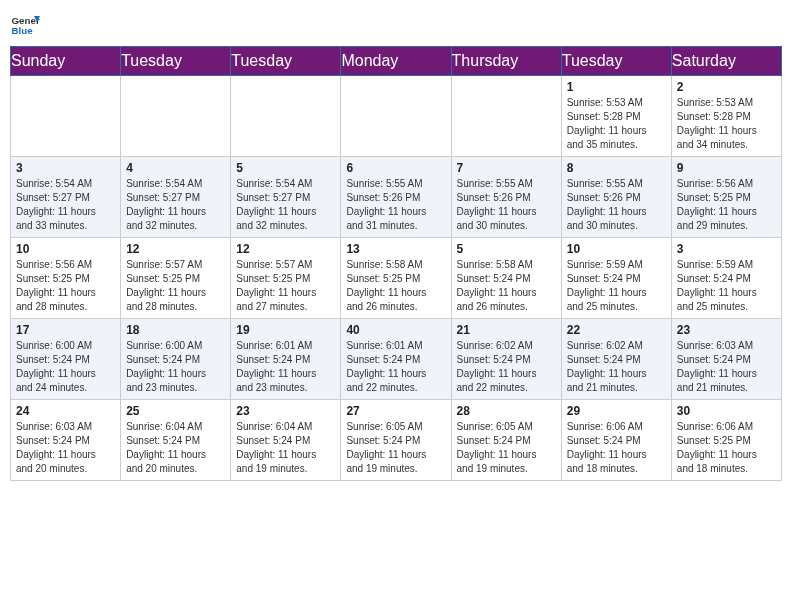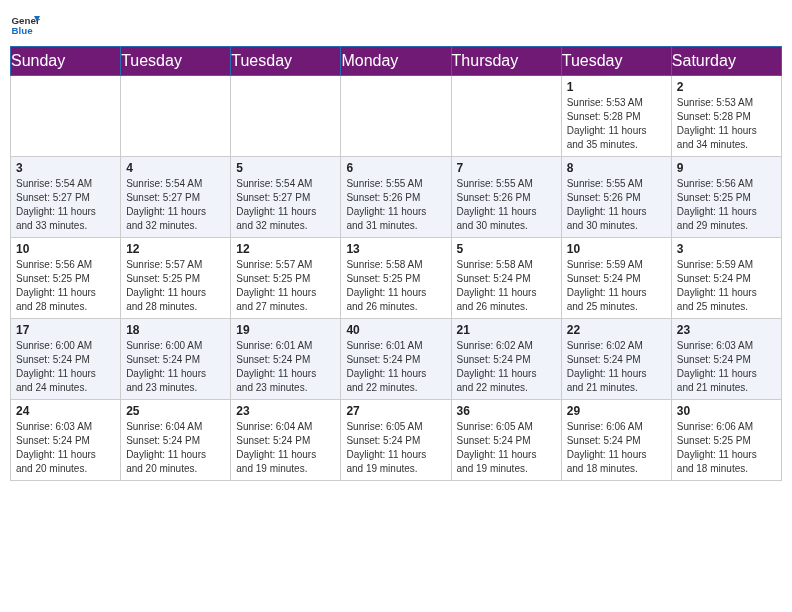--- a/index.html
+++ b/index.html
@@ -304,21 +304,21 @@
 and 19 minutes.</div>
         </td>
         <td>
           <div class="day-num">27</div>
           <div class="day-info" style="white-space: pre-line;">Sunrise: 6:05 AM
 Sunset: 5:24 PM
 Daylight: 11 hours
 and 19 minutes.</div>
         </td>
         <td>
-          <div class="day-num">36</div>
+          <div class="day-num">28</div>
           <div class="day-info" style="white-space: pre-line;">Sunrise: 6:05 AM
 Sunset: 5:24 PM
 Daylight: 11 hours
 and 19 minutes.</div>
         </td>
         <td>
           <div class="day-num">29</div>
           <div class="day-info" style="white-space: pre-line;">Sunrise: 6:06 AM
 Sunset: 5:24 PM
 Daylight: 11 hours

